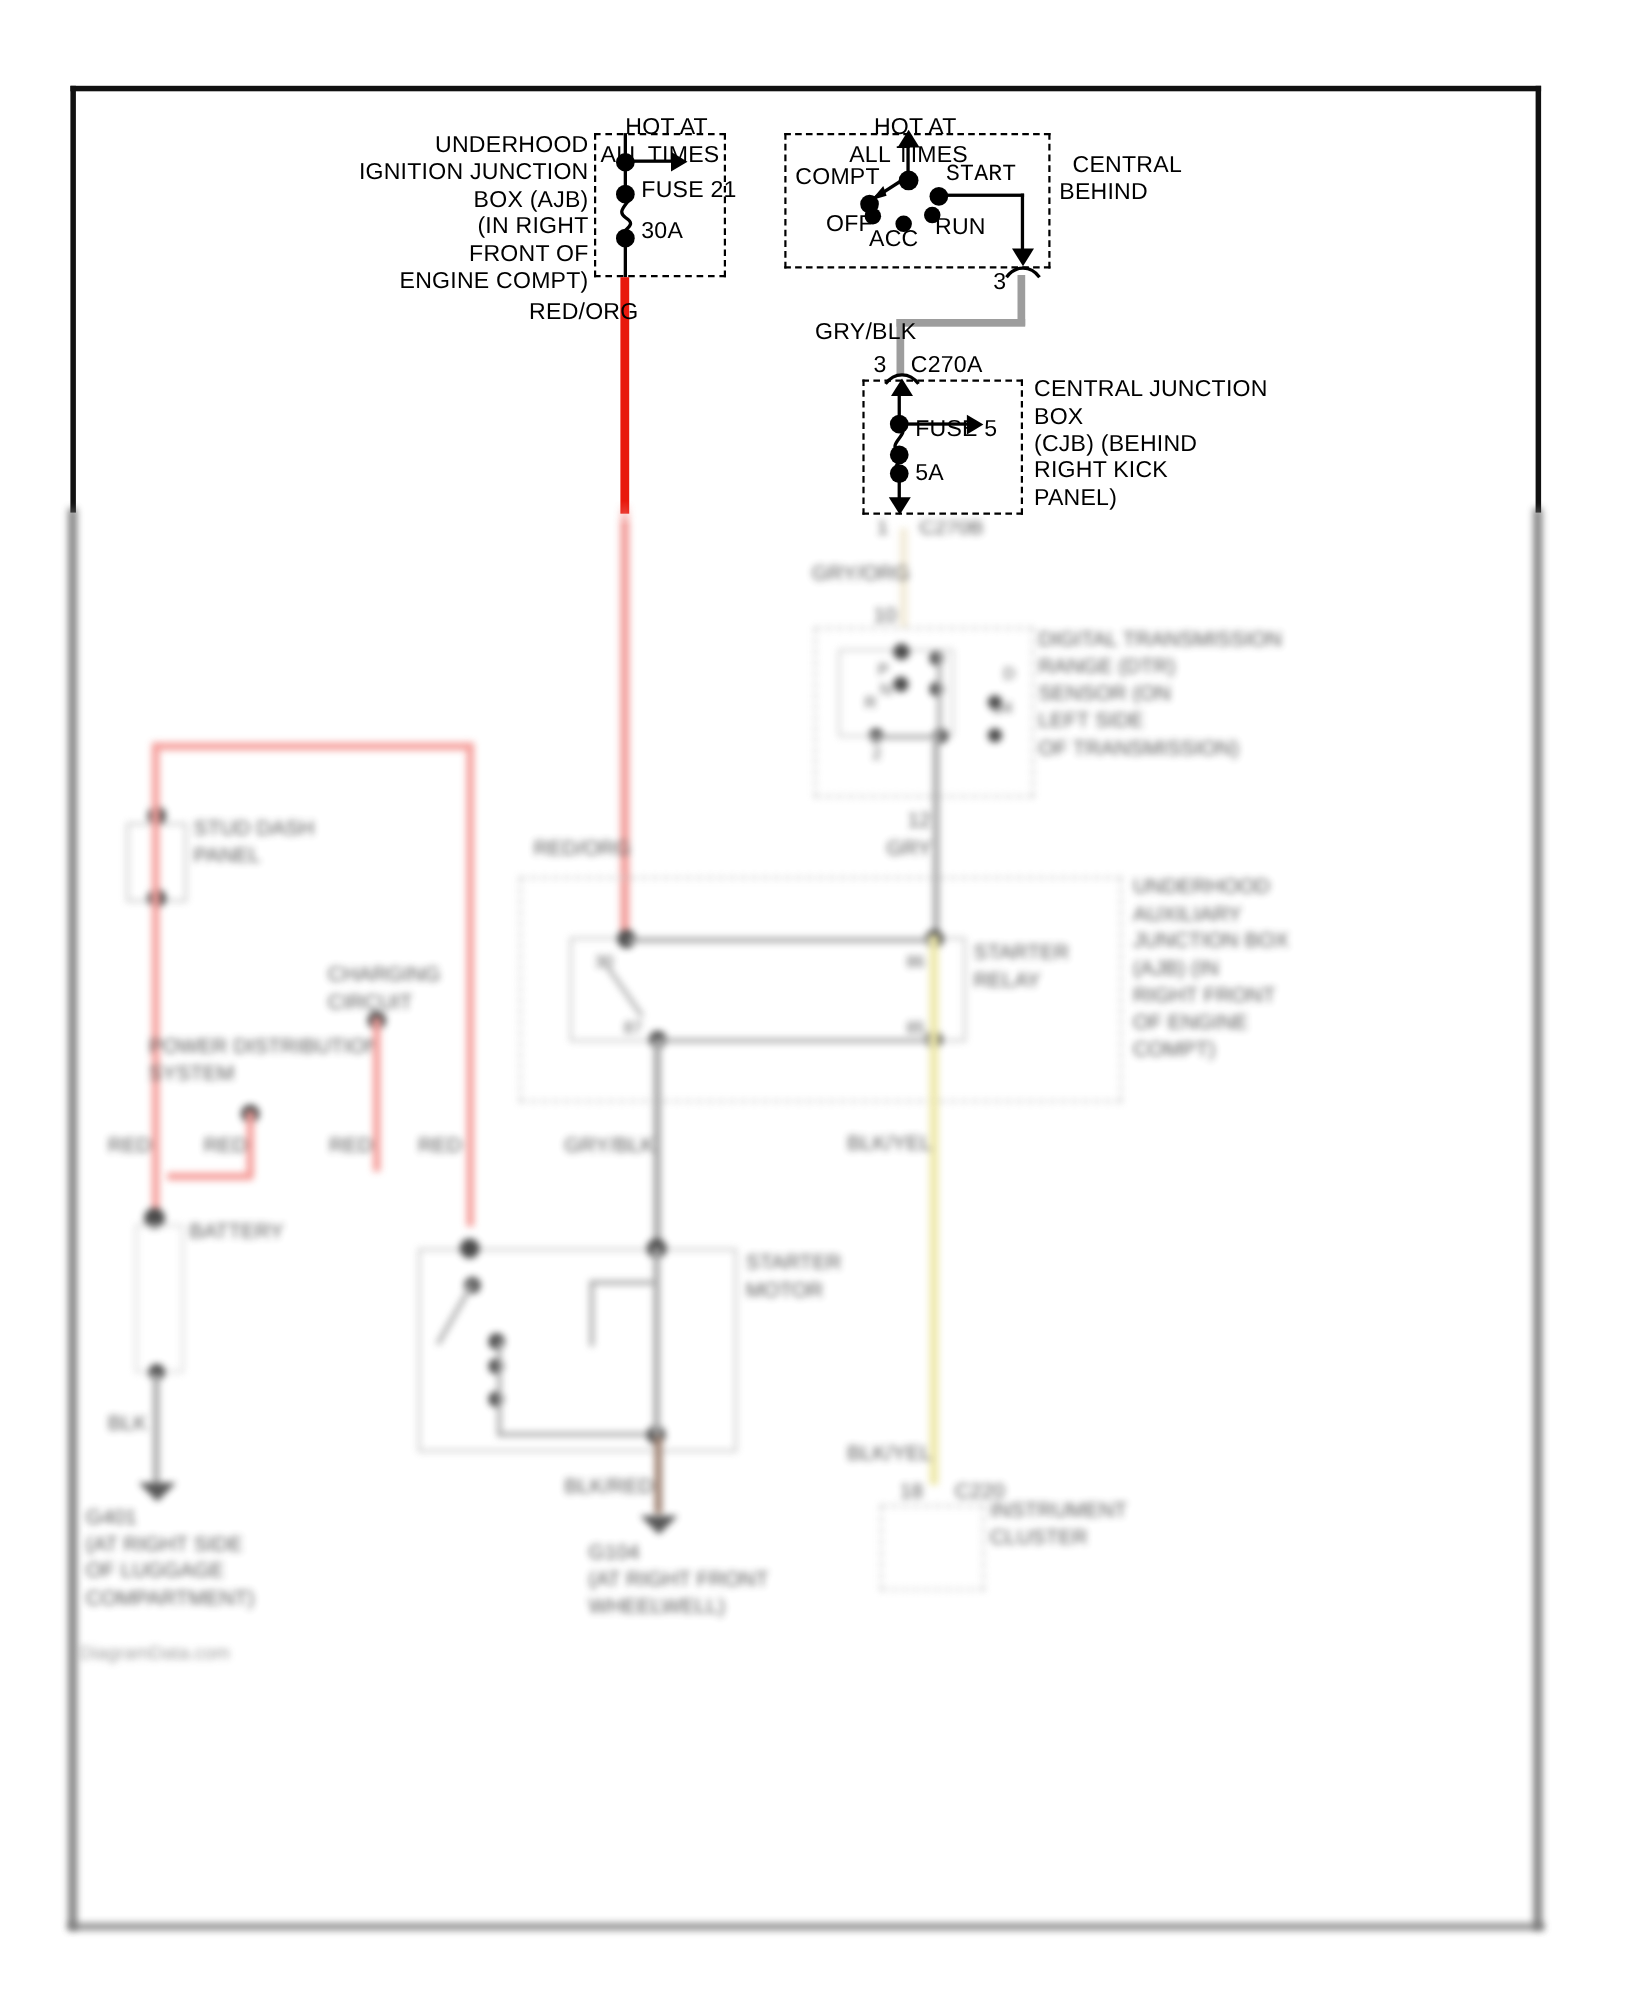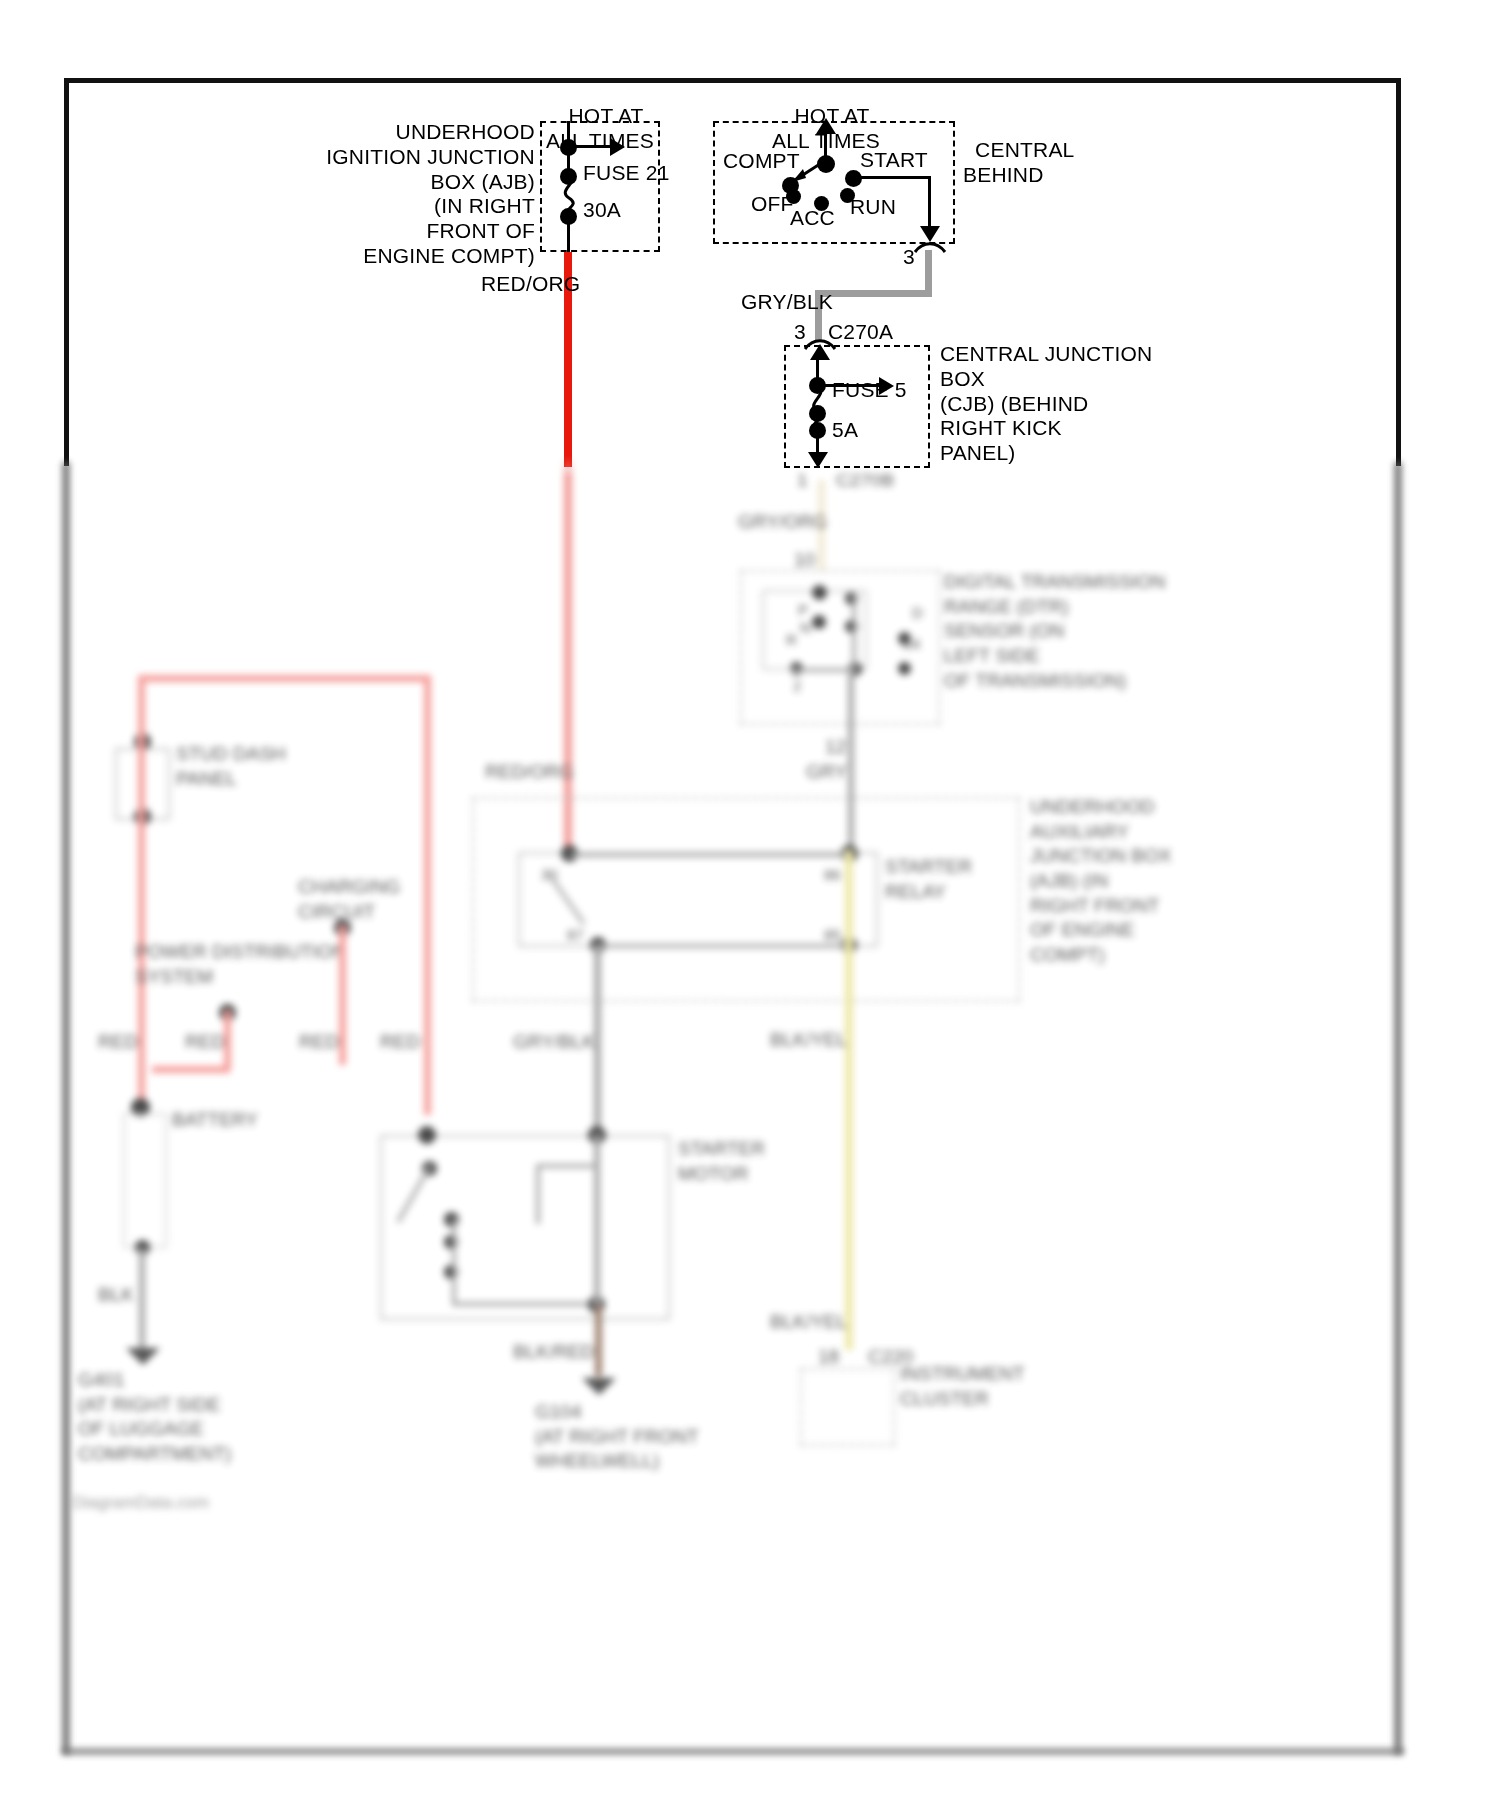--- a/index.html
+++ b/index.html
@@ -108,21 +108,21 @@
 <div class="dot" style="left:782px;top:177px;width:17px;height:17px;"></div>
 
 <div class="lbl sharp" style="left:723px;top:149px;">COMPT</div>
 <div class="dot" style="left:786px;top:189px;width:15px;height:15px;"></div>
 <div class="lbl sharp" style="left:751px;top:192px;">OFF</div>
 <div class="dot" style="left:814px;top:196px;width:15px;height:15px;"></div>
 <div class="lbl sharp" style="left:790px;top:206px;">ACC</div>
 <div class="dot" style="left:840px;top:188px;width:15px;height:15px;"></div>
 <div class="lbl sharp" style="left:850px;top:195px;">RUN</div>
 <div class="dot" style="left:845px;top:170px;width:17px;height:17px;"></div>
-<div class="lbl sharp" style="left:860px;top:148px;">START</div>
+<div class="lbl sharp" style="left:860px;top:148px;font-family:Liberation Mono, monospace;">START</div>
 
 <div class="wire" style="left:856px;top:176px;width:75px;height:3px;background:#000;"></div>
 <div class="wire" style="left:928px;top:176px;width:3px;height:54px;background:#000;"></div>
 <div class="arrow-d" style="left:920px;top:226px;"></div>
 <svg style="position:absolute;left:913px;top:240px;" width="34" height="16" viewBox="0 0 34 16">
   <path d="M2 12 C10 1, 24 1, 32 12" stroke="#000" stroke-width="3" fill="none"></path>
 </svg>
 <div class="lbl sharp" style="left:903px;top:245px;">3</div>
 
 <div class="wire" style="left:925px;top:250px;width:7px;height:46px;background:#9d9d9d;"></div>

